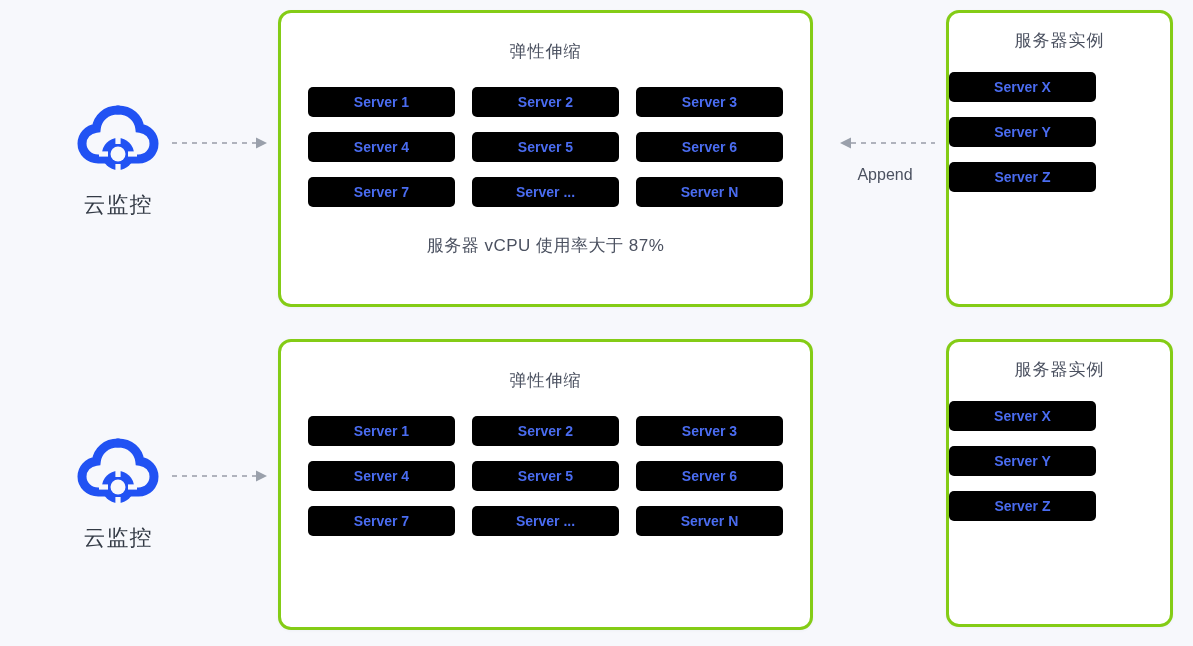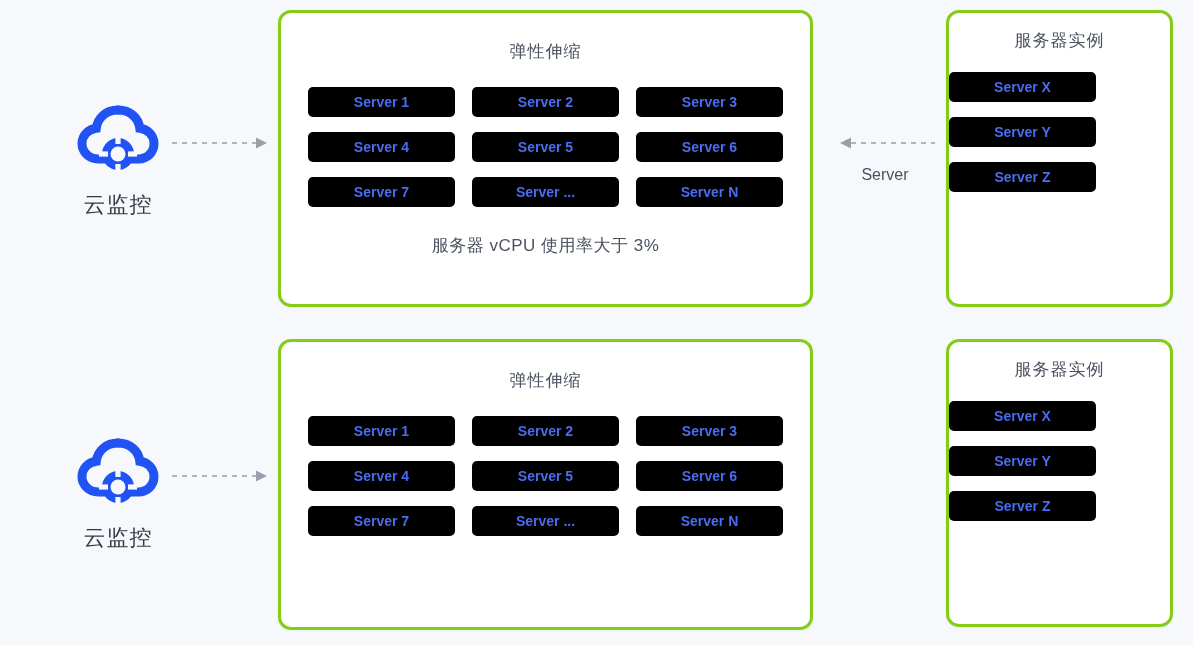--- a/index.html
+++ b/index.html
@@ -178,29 +178,29 @@
       <div class="chip">Server 1</div>
       <div class="chip">Server 2</div>
       <div class="chip">Server 3</div>
       <div class="chip">Server 4</div>
       <div class="chip">Server 5</div>
       <div class="chip">Server 6</div>
       <div class="chip">Server 7</div>
       <div class="chip">Server ...</div>
       <div class="chip">Server N</div>
     </div>
-    <div class="card-caption">服务器 vCPU 使用率大于 3%</div>
+    <div class="card-caption">服务器 vCPU 使用率大于 87%</div>
   </div>
 
   <div class="link link-top">
     <svg width="100" height="14" viewBox="0 0 100 14">
       <line x1="16" y1="7" x2="100" y2="7" stroke="#b0b3bd" stroke-width="2" stroke-dasharray="5 5"></line>
       <path d="M16 1.5 L5 7 L16 12.5 Z" fill="#9aa0ab"></path>
     </svg>
-    <div class="link-label">Server</div>
+    <div class="link-label">Append</div>
   </div>
 
   <div class="card card-pool">
     <div class="card-title">服务器实例</div>
     <div class="pool-list">
       <div class="chip">Server X</div>
       <div class="chip">Server Y</div>
       <div class="chip">Server Z</div>
     </div>
   </div>

